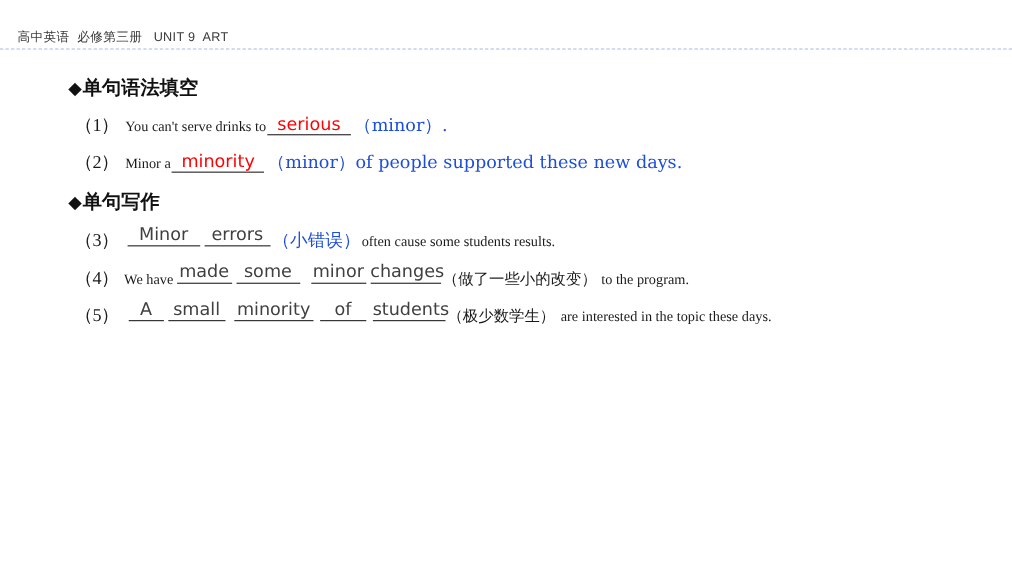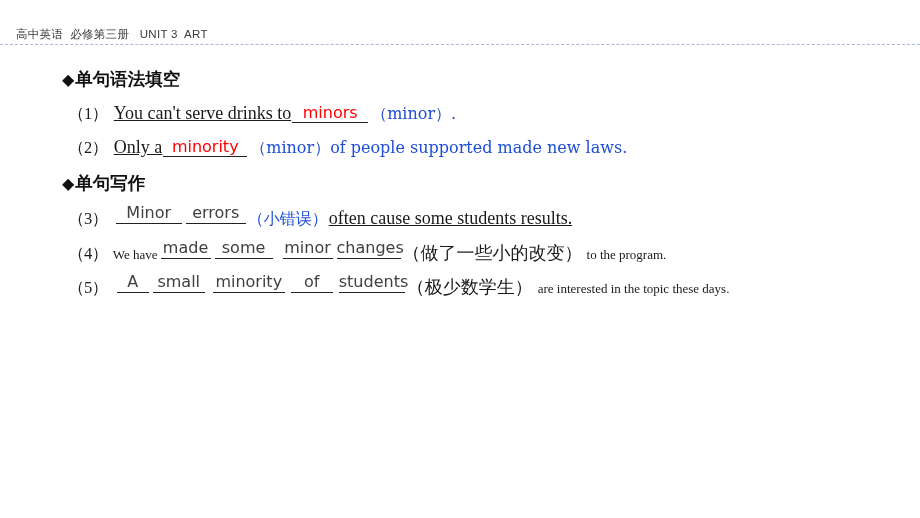--- a/index.html
+++ b/index.html
@@ -78,35 +78,34 @@
     color: #1a1a1a;
     font-family: "Liberation Serif", "DejaVu Serif", serif;
   }
   .q-num {
     font-family: "Liberation Serif", "DejaVu Serif", serif;
     font-size: 16.5px;
     letter-spacing: -0.5px;
   }
   .q-text {
     font-family: "Liberation Serif", "DejaVu Serif", serif;
-    font-size: 18px;
-    text-decoration: underline;
+    font-size: 13px;
   }
   .q-text-sm {
     font-family: "Liberation Serif", "DejaVu Serif", serif;
     font-size: 13px;
   }
   .cn-hint {
     font-family: "DejaVu Serif", "Liberation Serif", serif;
     font-size: 16px;
     color: #1d4ed8;
   }
   .cn-hint-sm {
     font-family: "DejaVu Serif", "Liberation Serif", serif;
-    font-size: 18px;
+    font-size: 14px;
     color: #1a1a1a;
   }
 
   
   .blank {
     display: inline-block;
     position: relative;
     text-align: center;
     vertical-align: baseline;
     border-bottom: 1px solid #222222;
@@ -147,36 +146,36 @@
     left: 0;
     right: 0;
     bottom: 0;
     border-bottom: 1px solid #222222;
   }
 </style>
 </head>
 <body>
 
 <div class="header">
-  <div class="header-title">高中英语  必修第三册   UNIT 3  ART</div>
+  <div class="header-title">高中英语  必修第三册   UNIT 9  ART</div>
   <div class="header-rule"></div>
 </div>
 
 <div class="content">
 
   <div class="section-heading" style="top: 22px;">
     <span class="diamond">◆</span><span class="sh-label">单句语法填空</span>
   </div>
 
   <div class="q-line" style="top: 58px;">
-    <span class="q-num">（1）</span><span class="q-text" style="padding-left:6px;">You can't serve drinks to</span><span class="blank inline-raise" style="min-width:76px;">minors</span><span class="cn-hint" style="padding-left:2px;">（minor）.</span>
+    <span class="q-num">（1）</span><span class="q-text" style="padding-left:6px;">You can't serve drinks to</span><span class="blank inline-raise" style="min-width:76px;">serious</span><span class="cn-hint" style="padding-left:2px;">（minor）.</span>
   </div>
 
   <div class="q-line" style="top: 92px;">
-    <span class="q-num">（2）</span><span class="q-text" style="padding-left:6px;">Only a</span><span class="blank inline-raise" style="min-width:84px;">minority</span><span class="cn-hint" style="padding-left:2px;">（minor）of people supported made new laws.</span>
+    <span class="q-num">（2）</span><span class="q-text" style="padding-left:6px;">Minor a</span><span class="blank inline-raise" style="min-width:84px;">minority</span><span class="cn-hint" style="padding-left:2px;">（minor）of people supported these new days.</span>
   </div>
 
   <div class="section-heading" style="top: 126px;">
     <span class="diamond">◆</span><span class="sh-label">单句写作</span>
   </div>
 
   <div class="q-line" style="top: 162px;">
     <span class="q-num">（3）</span><span class="blank-stack" style="width:66px; margin-left:8px;"><span class="ans">Minor</span><span class="rule"></span></span><span class="blank-stack" style="width:60px;"><span class="ans">errors</span><span class="rule"></span></span><span class="cn-hint">（小错误）</span><span class="q-text" style="padding-left:1px;">often cause some students results.</span>
   </div>
 

